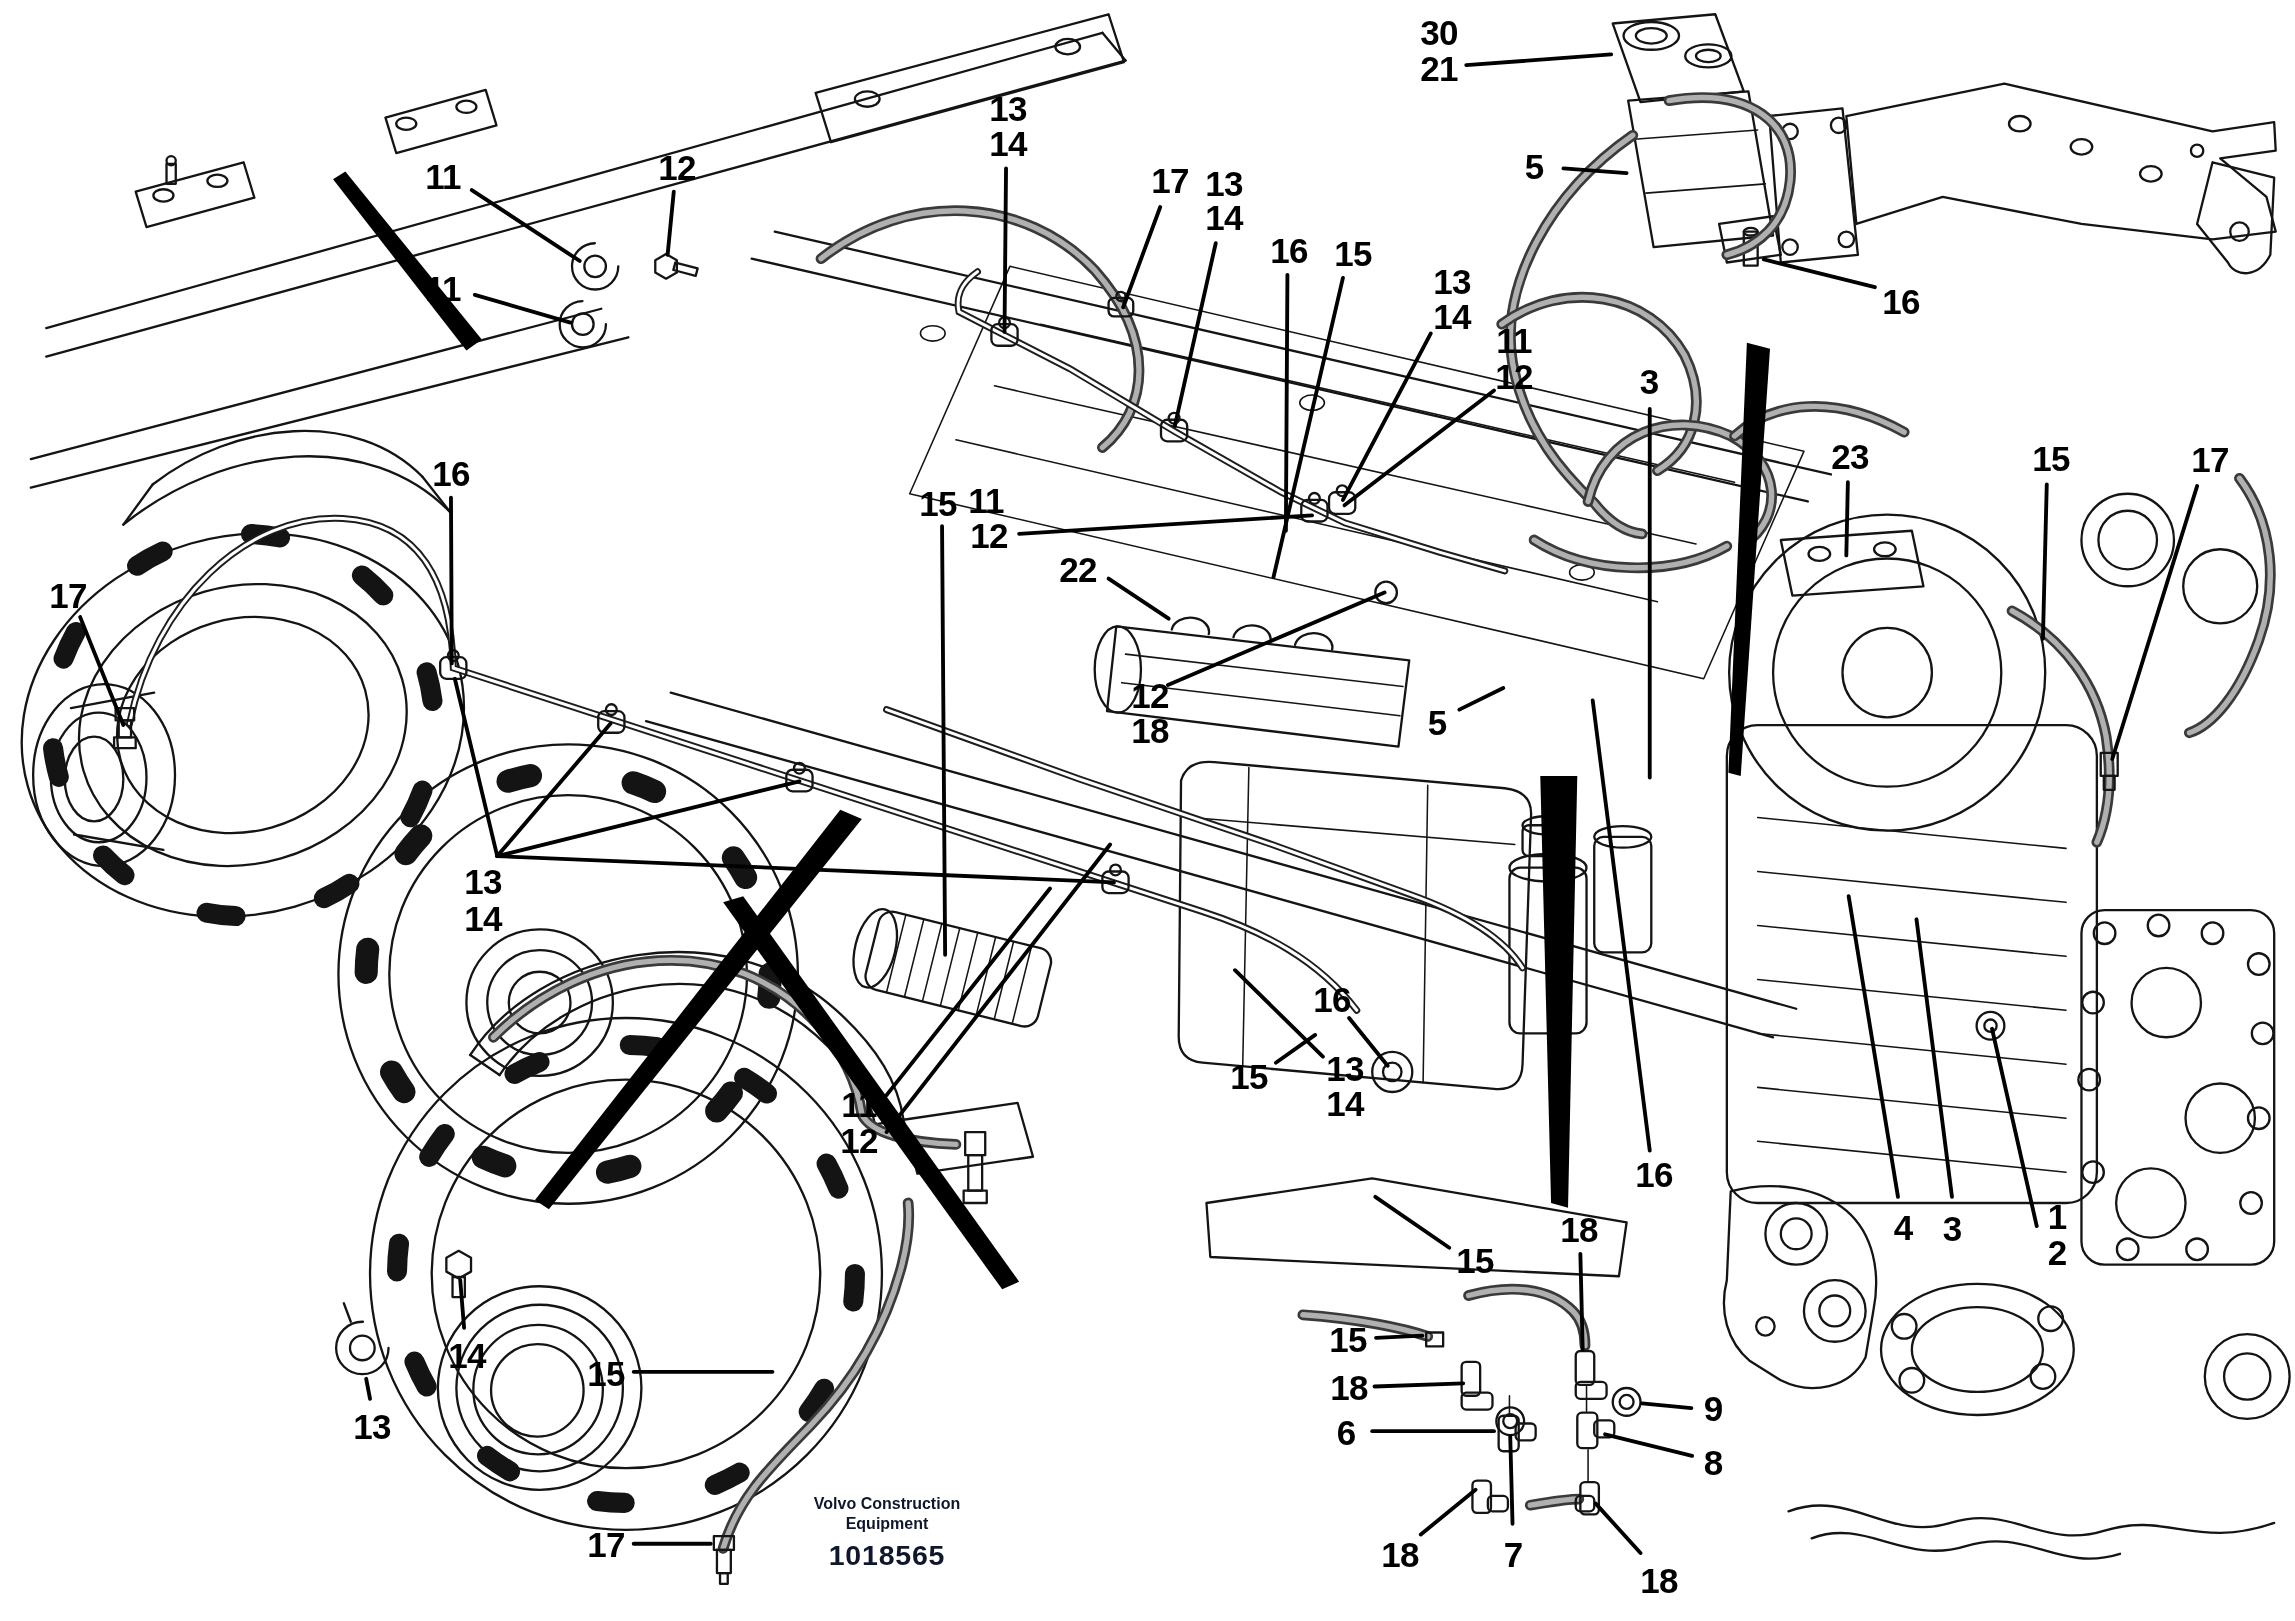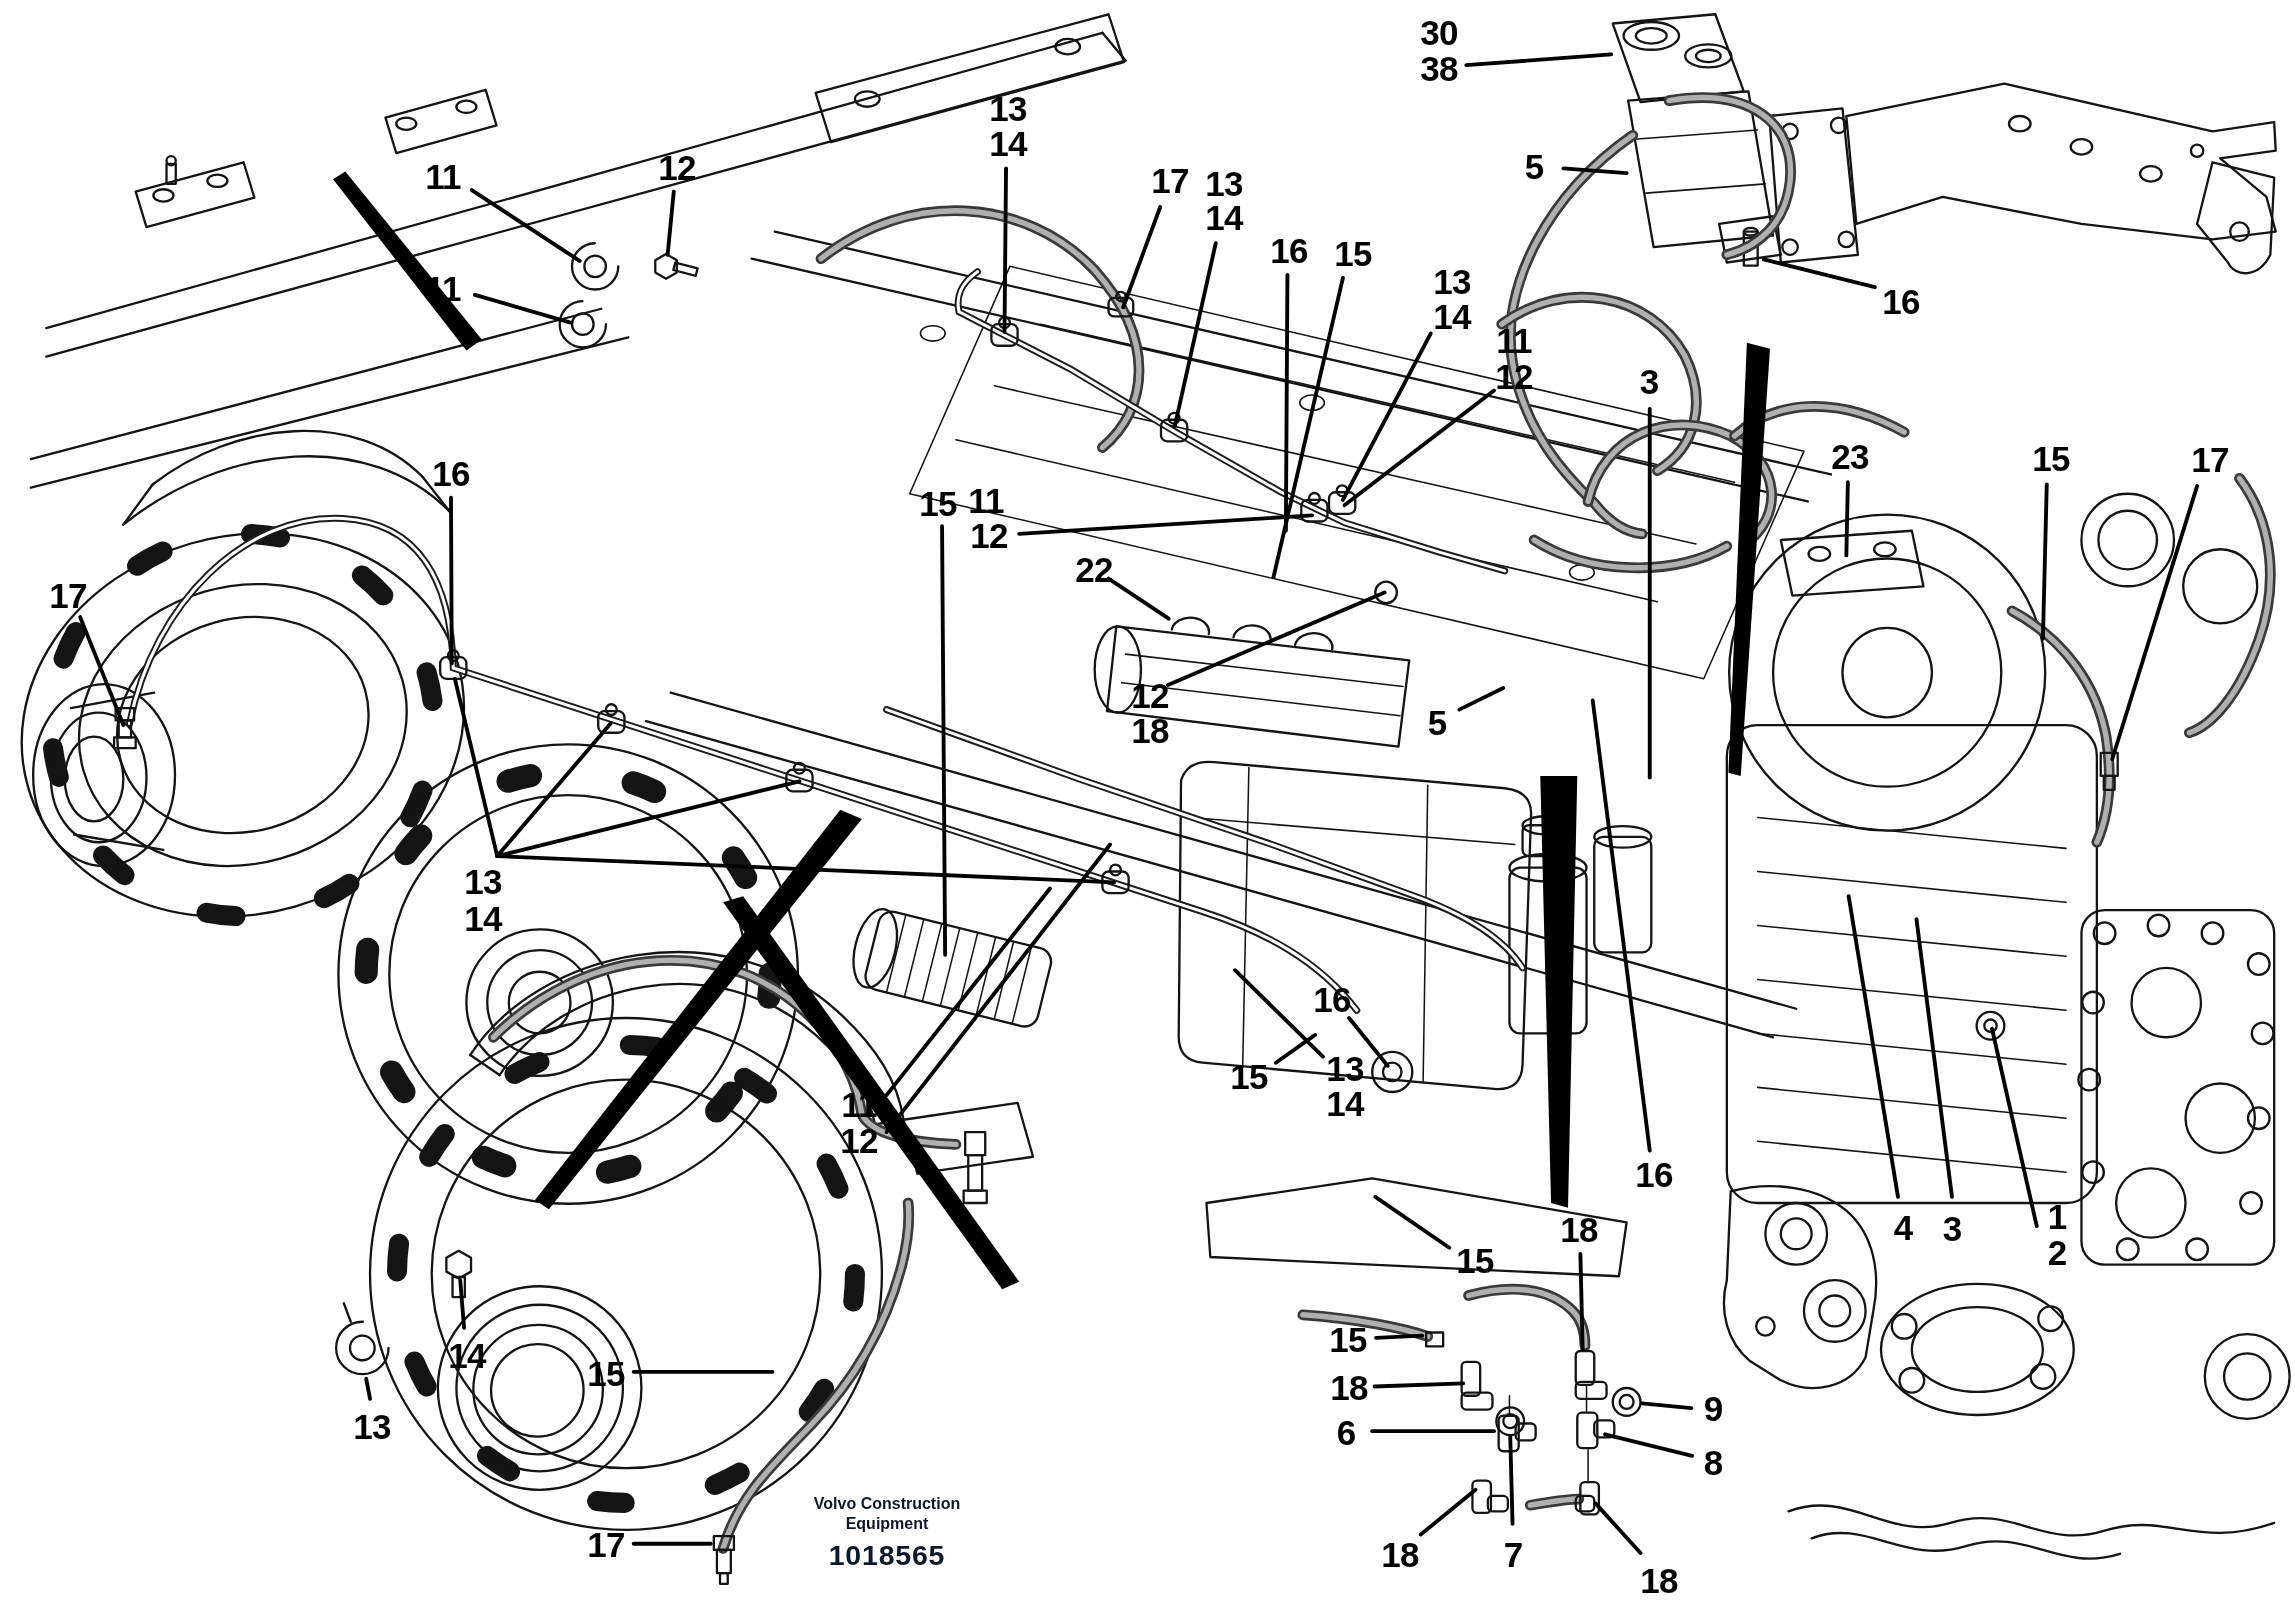--- a/index.html
+++ b/index.html
@@ -390,30 +390,30 @@
       <div class="callout" style="left: 1224px; top: 183px;">13</div>
       <div class="callout" style="left: 1224px; top: 217px;">14</div>
       <div class="callout" style="left: 1289px; top: 250px;">16</div>
       <div class="callout" style="left: 1353px; top: 253px;">15</div>
       <div class="callout" style="left: 1452px; top: 281px;">13</div>
       <div class="callout" style="left: 1452px; top: 316px;">14</div>
       <div class="callout" style="left: 1514px; top: 340px;">11</div>
       <div class="callout" style="left: 1514px; top: 376px;">12</div>
       <div class="callout" style="left: 1649px; top: 381px;">3</div>
       <div class="callout" style="left: 1439px; top: 32px;">30</div>
-      <div class="callout" style="left: 1439px; top: 68px;">38</div>
+      <div class="callout" style="left: 1439px; top: 68px;">21</div>
       <div class="callout" style="left: 1534px; top: 166px;">5</div>
       <div class="callout" style="left: 1901px; top: 301px;">16</div>
       <div class="callout" style="left: 1850px; top: 456px;">23</div>
       <div class="callout" style="left: 2051px; top: 458px;">15</div>
       <div class="callout" style="left: 2210px; top: 459px;">17</div>
       <div class="callout" style="left: 938px; top: 503px;">15</div>
       <div class="callout" style="left: 986px; top: 500px;">11</div>
       <div class="callout" style="left: 989px; top: 535px;">12</div>
-      <div class="callout" style="left: 1078px; top: 569px; margin-left: 16px;">22</div>
+      <div class="callout" style="left: 1078px; top: 569px;">22</div>
       <div class="callout" style="left: 1150px; top: 695px;">12</div>
       <div class="callout" style="left: 1150px; top: 730px;">18</div>
       <div class="callout" style="left: 1437px; top: 722px;">5</div>
       <div class="callout" style="left: 68px; top: 595px;">17</div>
       <div class="callout" style="left: 451px; top: 473px;">16</div>
       <div class="callout" style="left: 483px; top: 881px;">13</div>
       <div class="callout" style="left: 483px; top: 918px;">14</div>
       <div class="callout" style="left: 859px; top: 1104px;">11</div>
       <div class="callout" style="left: 859px; top: 1140px;">12</div>
       <div class="callout" style="left: 1332px; top: 999px;">16</div>

